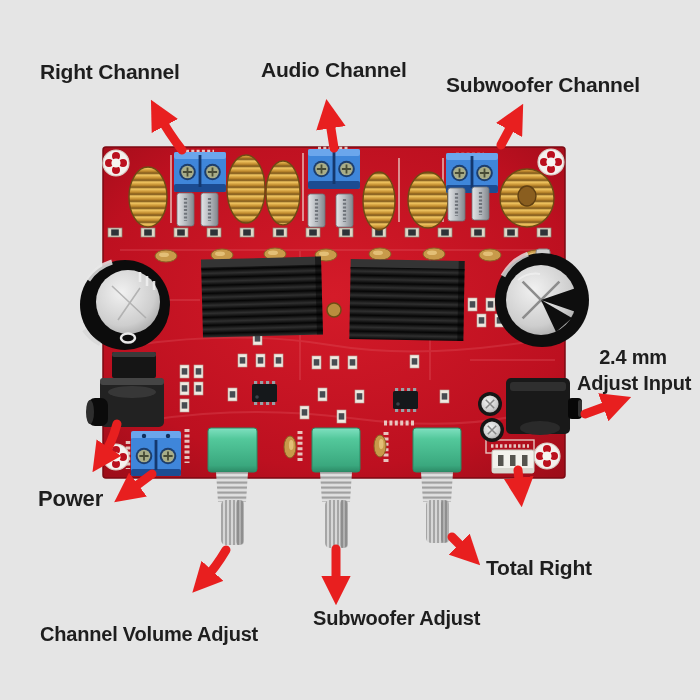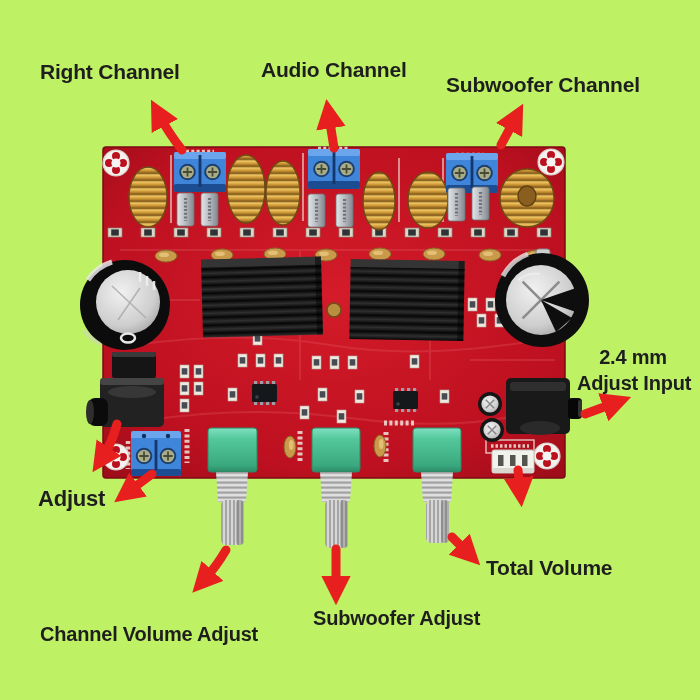--- a/index.html
+++ b/index.html
@@ -1,17 +1,17 @@
 <!DOCTYPE html>
 <html><head>
 <meta charset="utf-8">
 <style>
   html,body{margin:0;padding:0;}
   .stage{
-    position:relative;width:700px;height:700px;background:#bef264;overflow:hidden;
+    position:relative;width:700px;height:700px;background:#e5e5e5;overflow:hidden;
     font-family:"Liberation Sans",sans-serif;
   }
   .stage svg{position:absolute;left:0;top:0;}
   .lbl{
     position:absolute;font-weight:700;font-size:20px;line-height:1.2;
     color:#1e1e1e;letter-spacing:-0.2px;white-space:nowrap;
     font-family:"Liberation Sans",sans-serif;
   }
   .lbl2{text-align:center;line-height:26px;}
 </style>
@@ -378,22 +378,22 @@
 
 <div class="lbl" style="left:261px;top:57px;font-size:21px">Audio Channel</div>
 
 <div class="lbl" style="left:446px;top:72px;font-size:21px">Subwoofer Channel</div>
 
 <div class="lbl lbl2" style="left:577px;top:344px;width:112px;font-size:20px">
   <div>2.4 mm</div>
   <div>Adjust Input</div>
 </div>
 
-<div class="lbl" style="left:38px;top:486px;font-size:22px">Adjust</div>
-
-
-<div class="lbl" style="left:486px;top:555px;font-size:21px">Total Volume</div>
+<div class="lbl" style="left:38px;top:486px;font-size:22px">Power</div>
+
+
+<div class="lbl" style="left:486px;top:555px;font-size:21px">Total Right</div>
 
 <div class="lbl" style="left:313px;top:606px;font-size:20px">Subwoofer Adjust</div>
 
 <div class="lbl" style="left:40px;top:622px;font-size:20px">Channel Volume Adjust</div>
 
 </div>
 
 </body></html>

